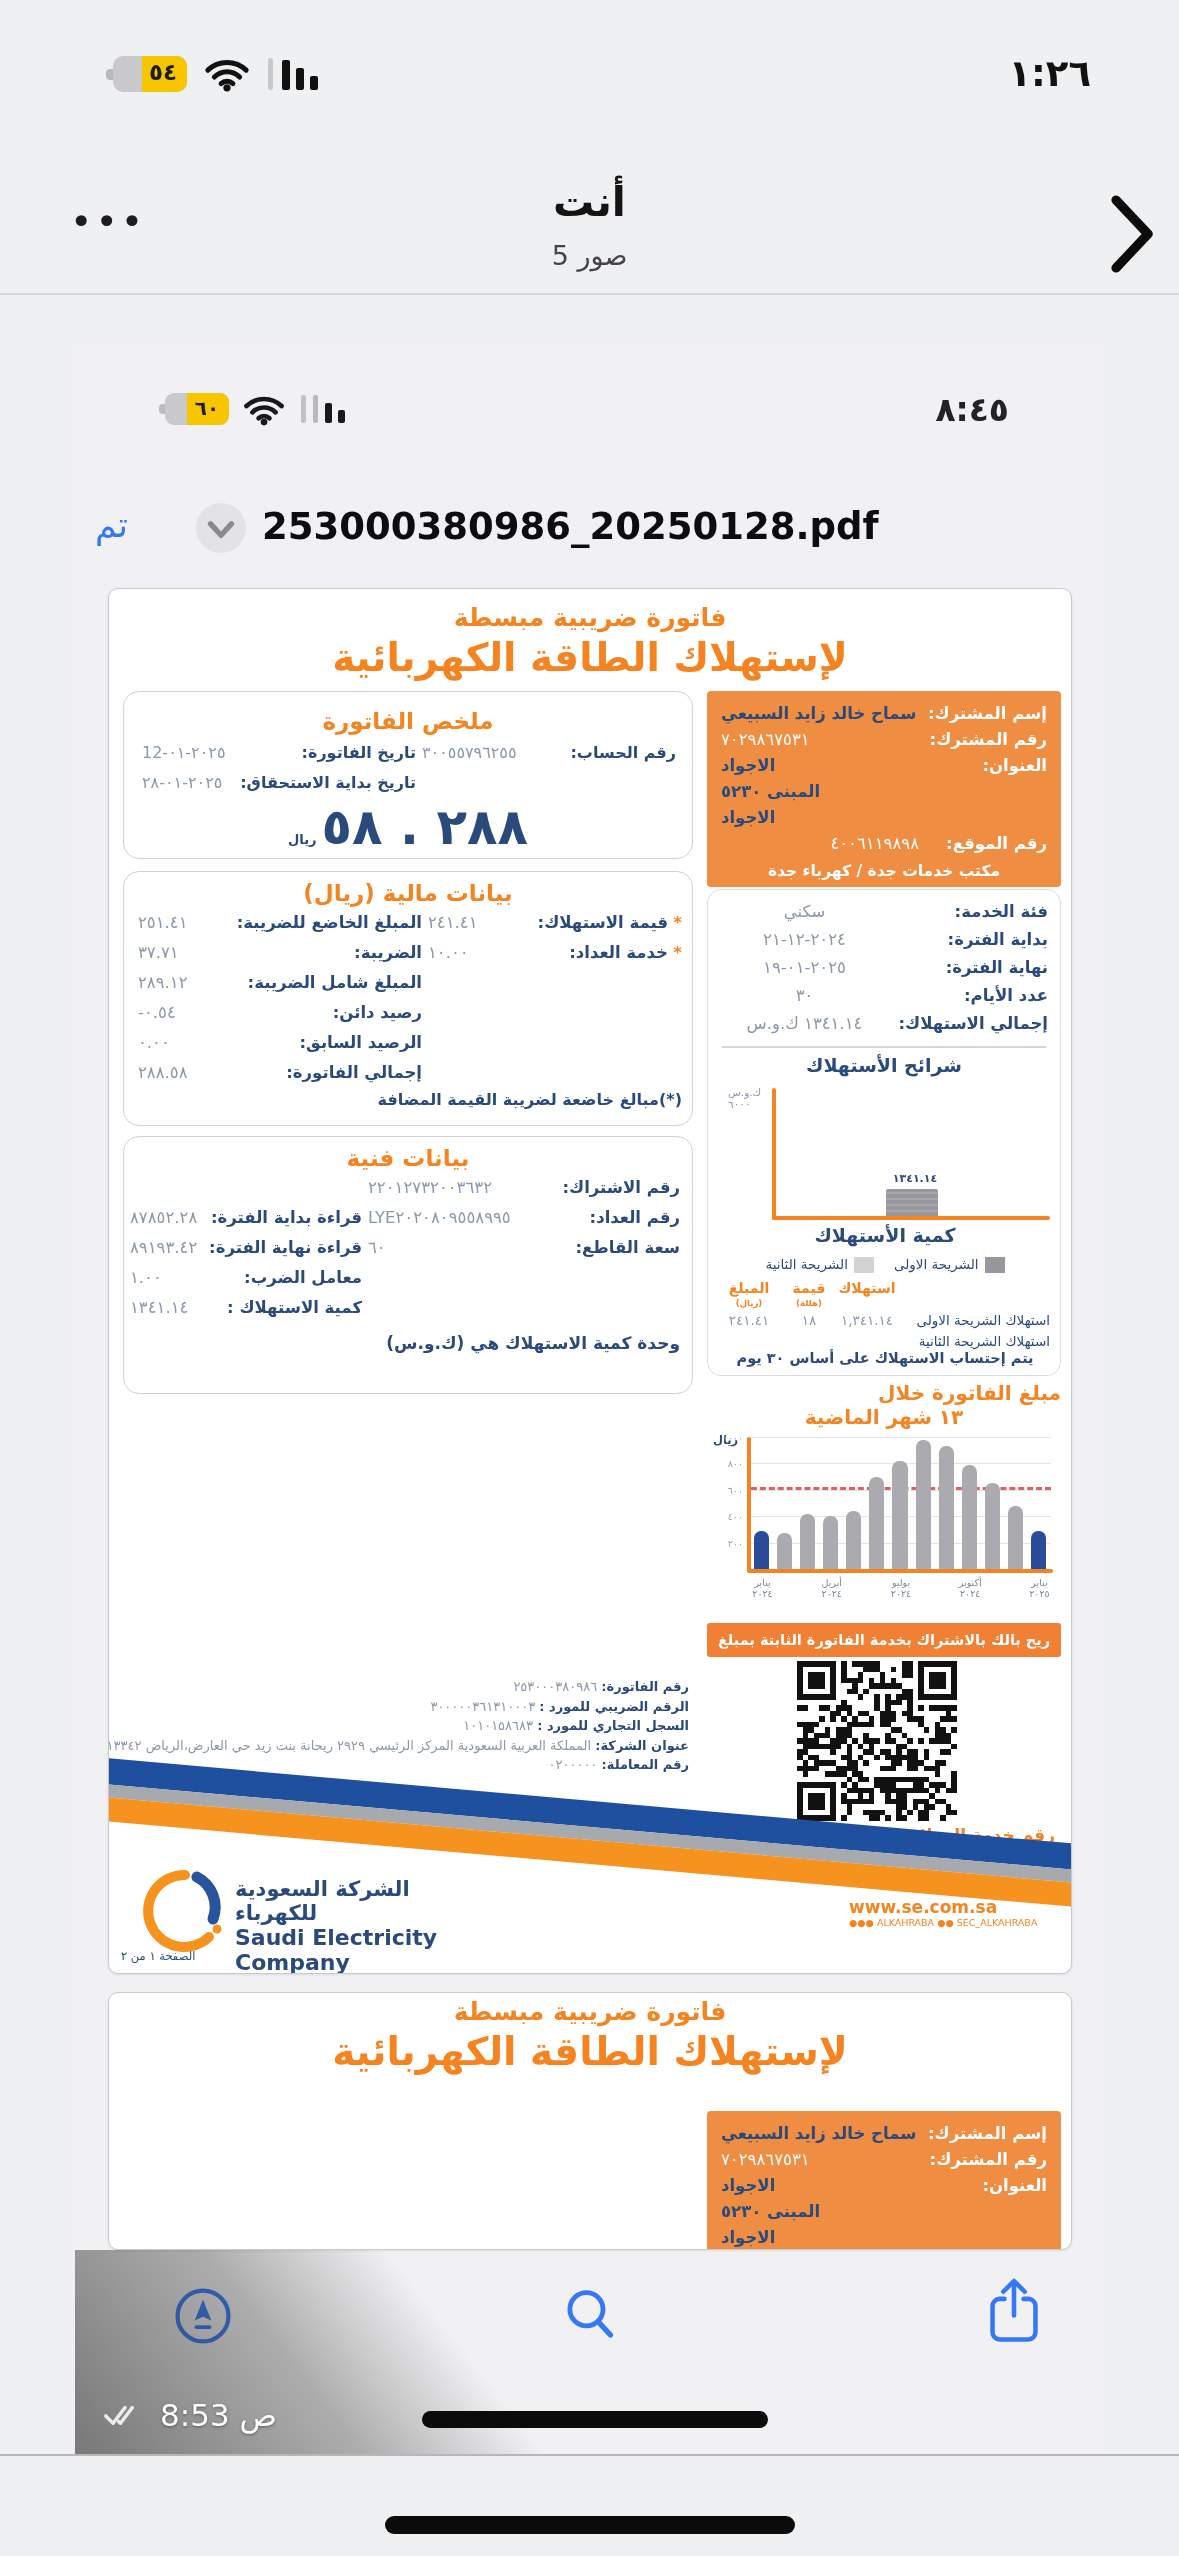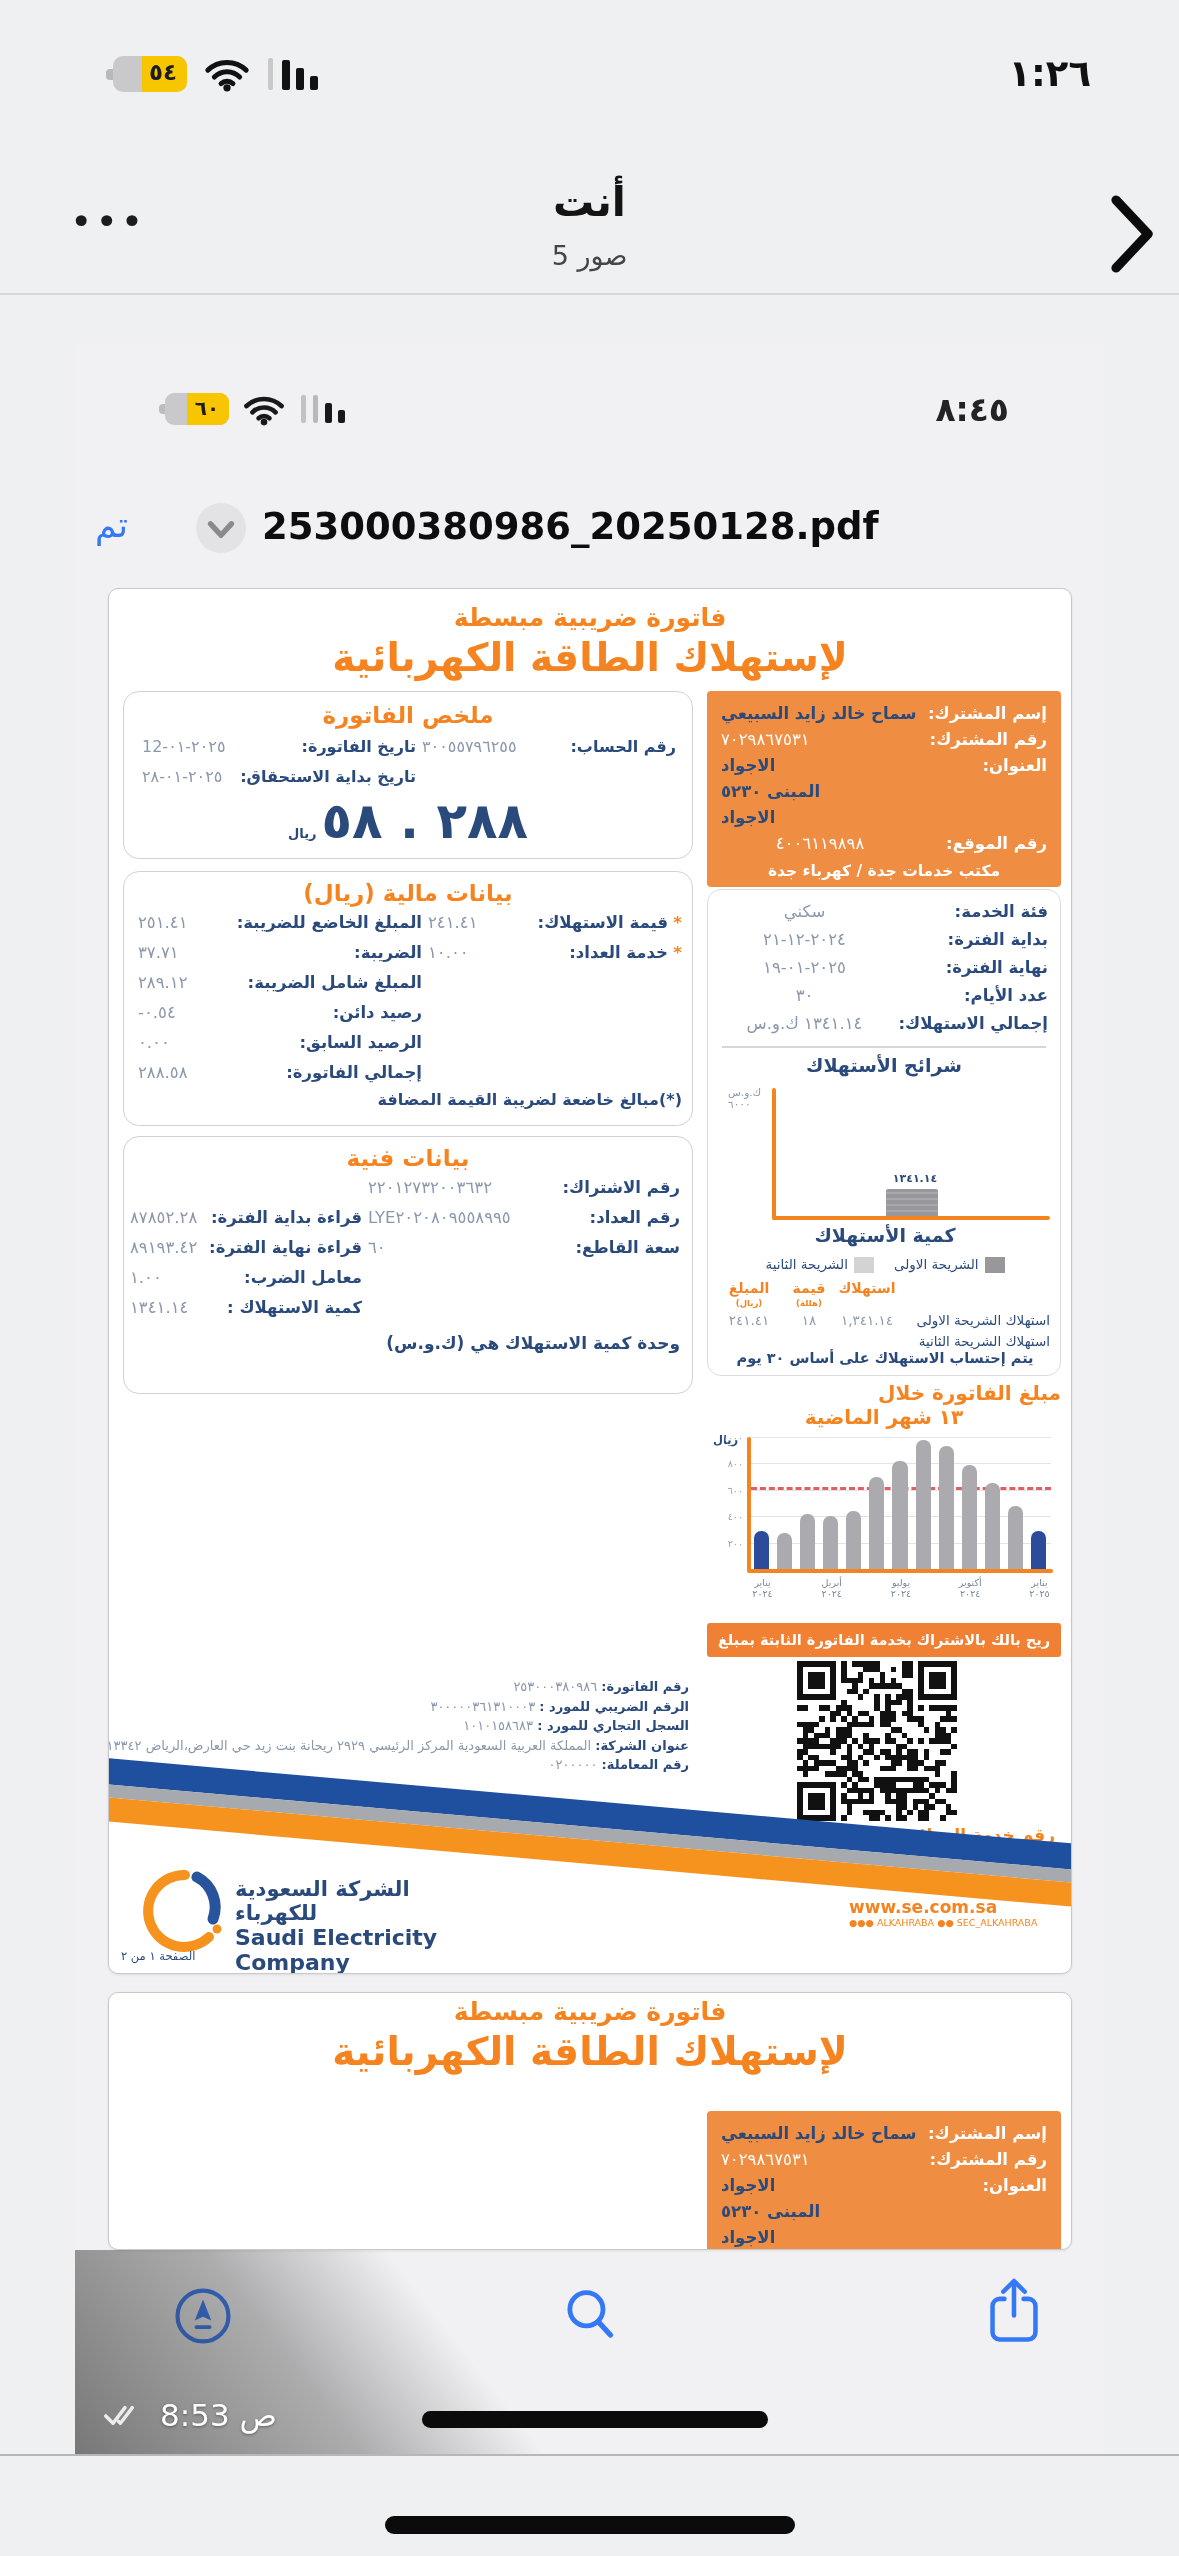--- a/index.html
+++ b/index.html
@@ -127,27 +127,27 @@
           <div class="cust-row">
             <span class="cust-lbl"></span>
             <span class="cust-dark" style="text-align: left;">المبنى ٥٢٣٠</span>
           </div>
           <div class="cust-row">
             <span class="cust-lbl"></span>
             <span class="cust-dark" style="text-align: left;">الاجواد</span>
           </div>
           <div class="cust-row">
             <span class="cust-lbl">رقم الموقع:</span>
-            <span class="cust-light" style="text-align: center;">٤٠٠٦١١٩٨٩٨</span>
+            <span class="cust-light" style="text-align: right;">٤٠٠٦١١٩٨٩٨</span>
           </div>
         </div>
       <div style="color:#fff;font-weight:bold;text-align:center;font-size:15.5px;margin-top:5px">مكتب خدمات جدة / كهرباء جدة</div>
     </div>
 
-    <div class="a wbox" style="left:14px;top:102px;width:570px;height:168px;box-sizing:border-box;padding:10px 16px">
+    <div class="a wbox" style="left:14px;top:102px;width:570px;height:168px;box-sizing:border-box;padding:16px 16px">
       <div class="obold" style="text-align:center;font-size:23px">ملخص الفاتورة</div>
       <div class="grid-sum" style="margin-top:4px">
         <span class="lbl">رقم الحساب:</span>
         <span class="cell-v">٣٠٠٥٥٧٩٦٢٥٥</span>
         <span class="lbl">تاريخ الفاتورة:</span>
         <span class="cell-v">٢٠٢٥-٠١-12</span>
         <span></span>
           <span></span>
         <span class="lbl" style="white-space:nowrap">تاريخ بداية الاستحقاق:</span>
         <span class="cell-v">٢٠٢٥-٠١-٢٨</span>

